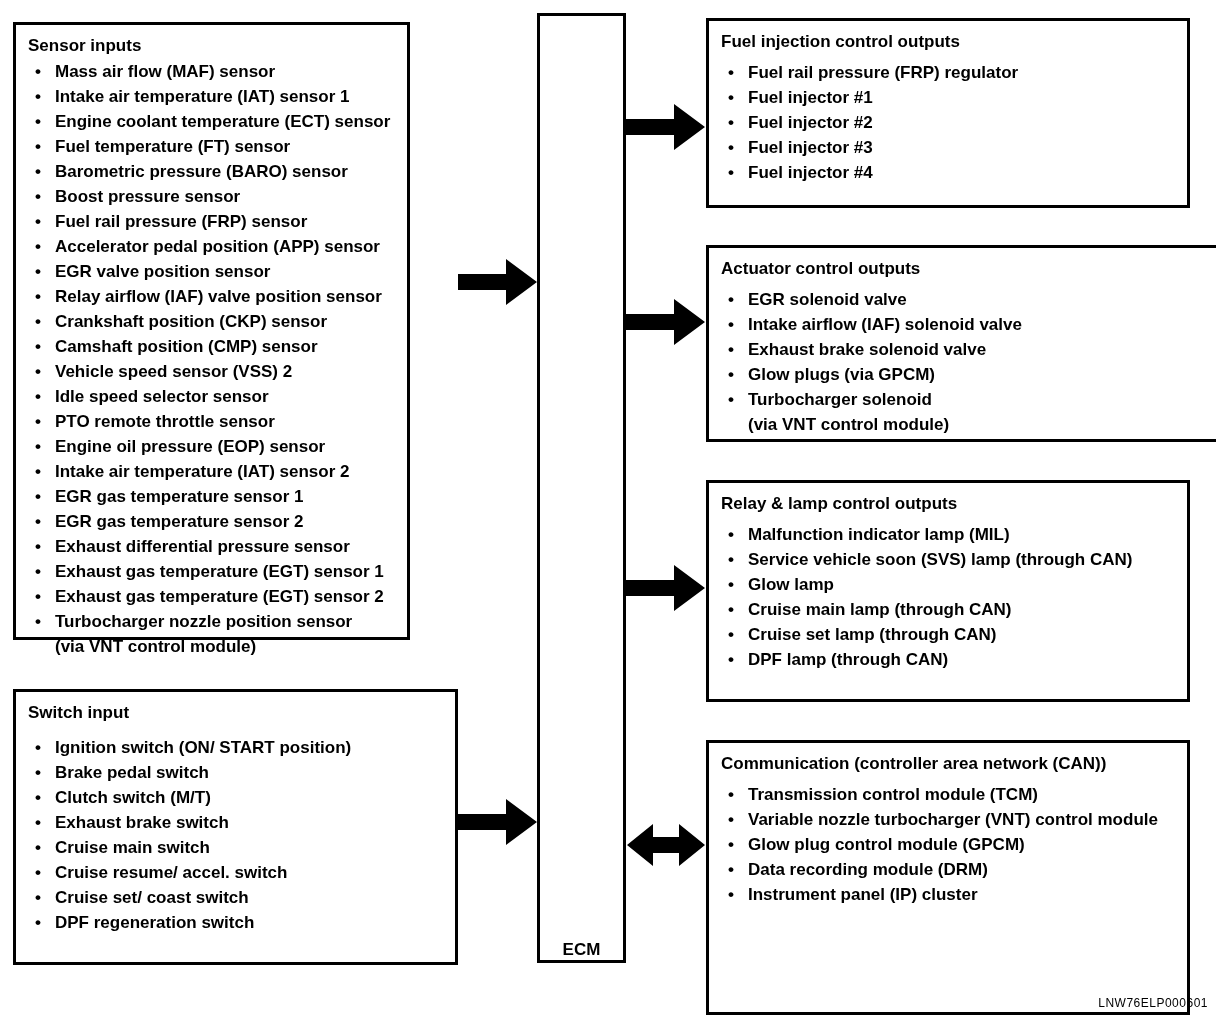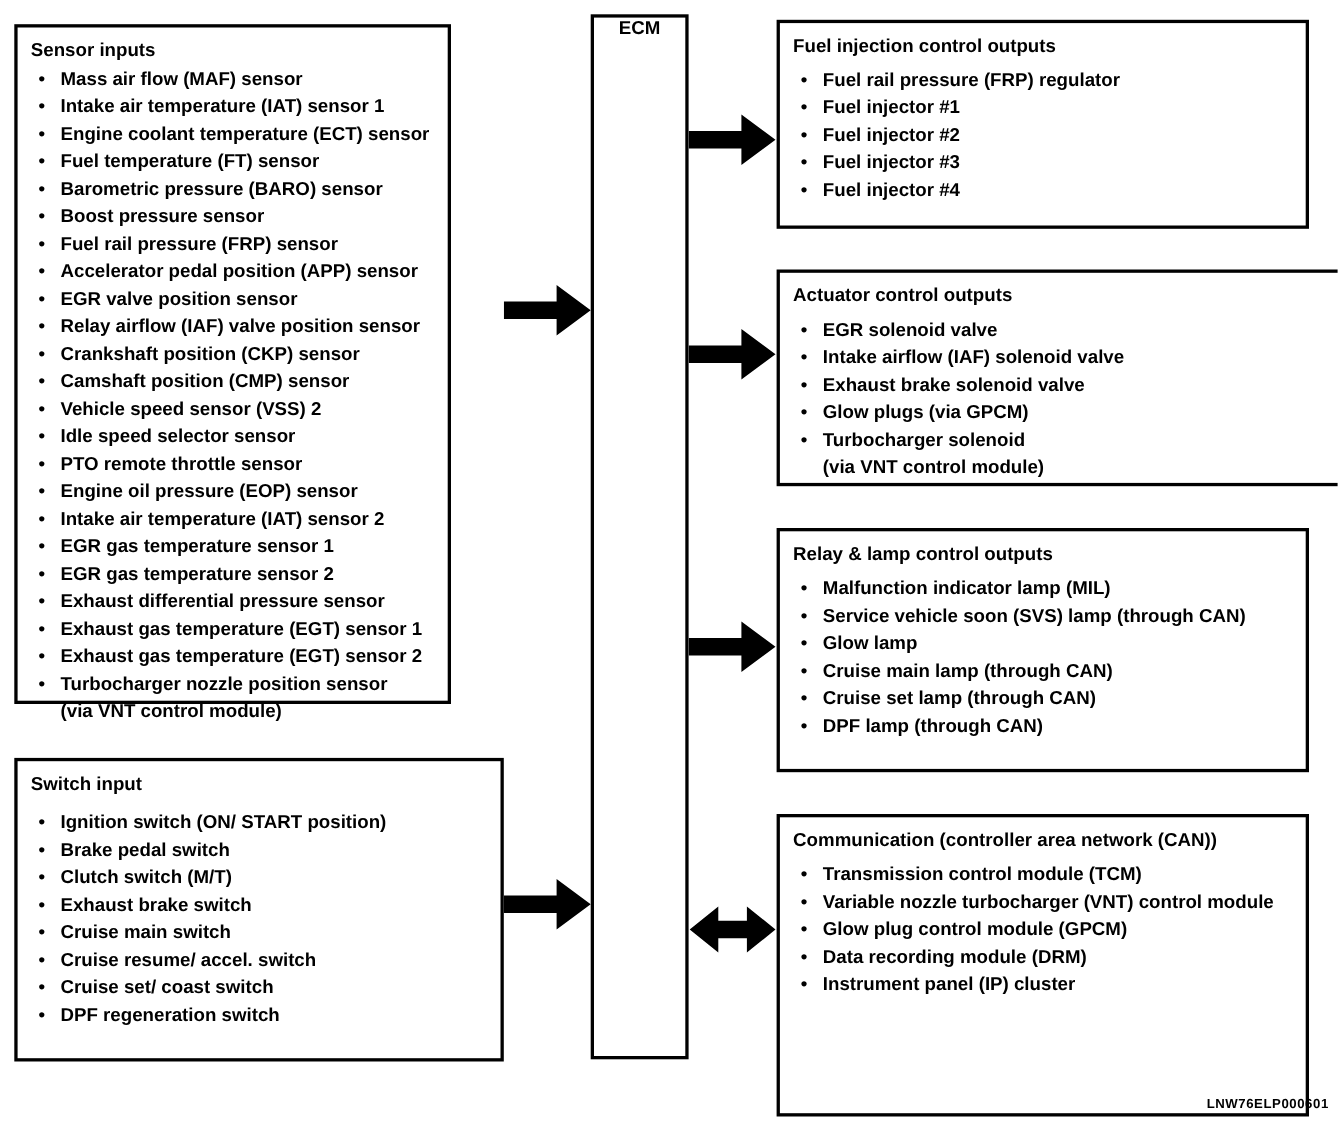--- a/index.html
+++ b/index.html
@@ -39,35 +39,35 @@
     left: 7px;
     top: 0;
   }
   
   #sensor-box   { left: 13px;  top: 22px;  width: 397px; height: 618px; }
   #sensor-box .items { margin-top: 1px; }
   #switch-box   { left: 13px;  top: 689px; width: 445px; height: 276px; }
   #switch-box .items { margin-top: 10px; }
   #ecm-box {
     left: 537px; top: 13px; width: 89px; height: 950px;
-    display: flex; align-items: flex-start; justify-content: center;
+    display: flex; align-items: flex-end; justify-content: center;
     padding: 0;
   }
   #ecm-label { font-size: 17px; font-weight: 700; }
   #fuel-box     { left: 706px; top: 18px;  width: 484px; height: 190px; }
   #actuator-box { left: 706px; top: 245px; width: 576px; height: 197px; }
   #relay-box    { left: 706px; top: 480px; width: 484px; height: 222px; }
   #comm-box     { left: 706px; top: 740px; width: 484px; height: 275px; }
   .arrow { position: absolute; }
   #figure-code {
     position: absolute;
     right: 8px;
     top: 996px;
     font-size: 12px;
-    font-weight: 700;
+    font-weight: 400;
     letter-spacing: 0.5px;
   }
 </style>
 </head>
 <body>
 
 <div id="canvas">
 
   <div class="box" id="sensor-box">
     <div class="box-title">Sensor inputs</div>

